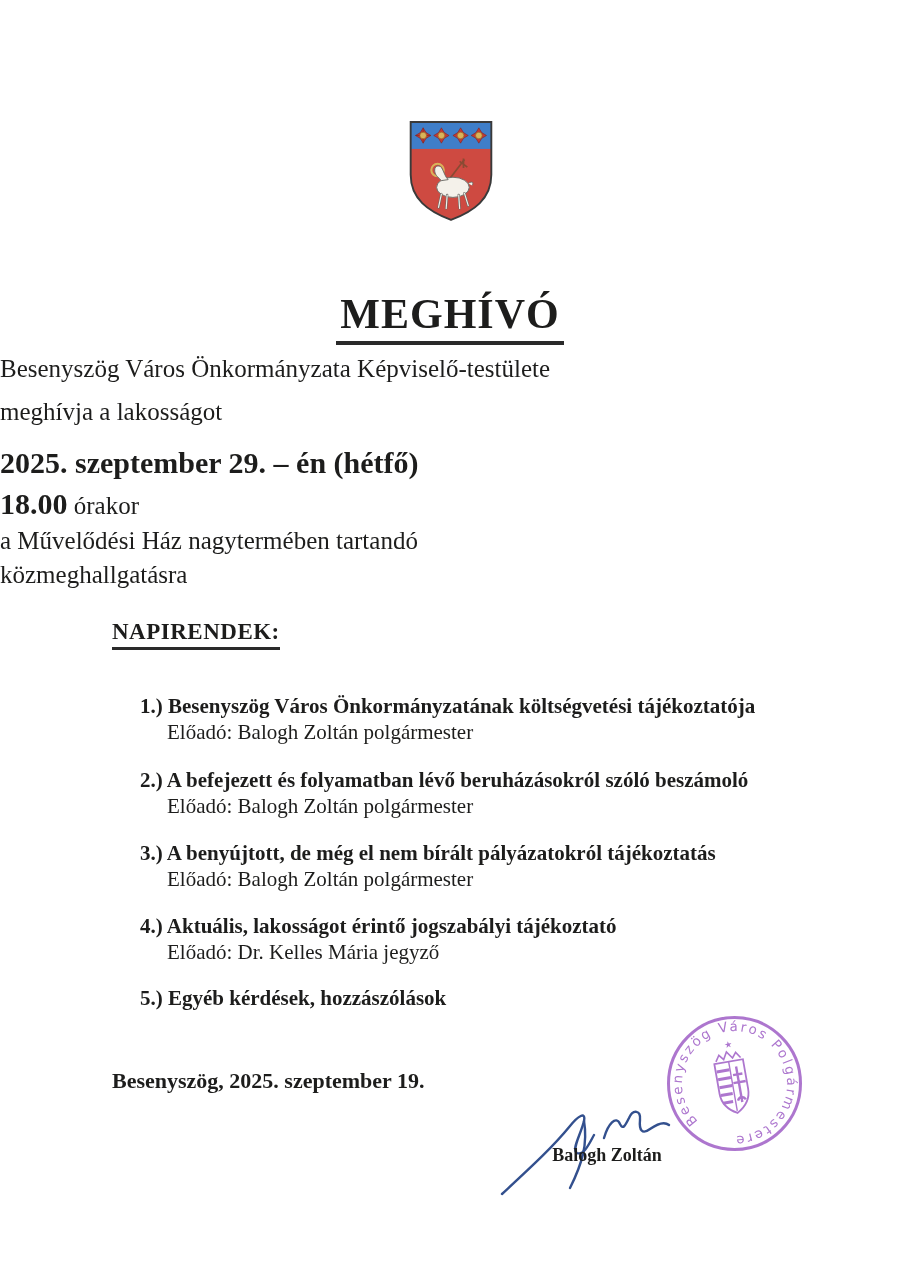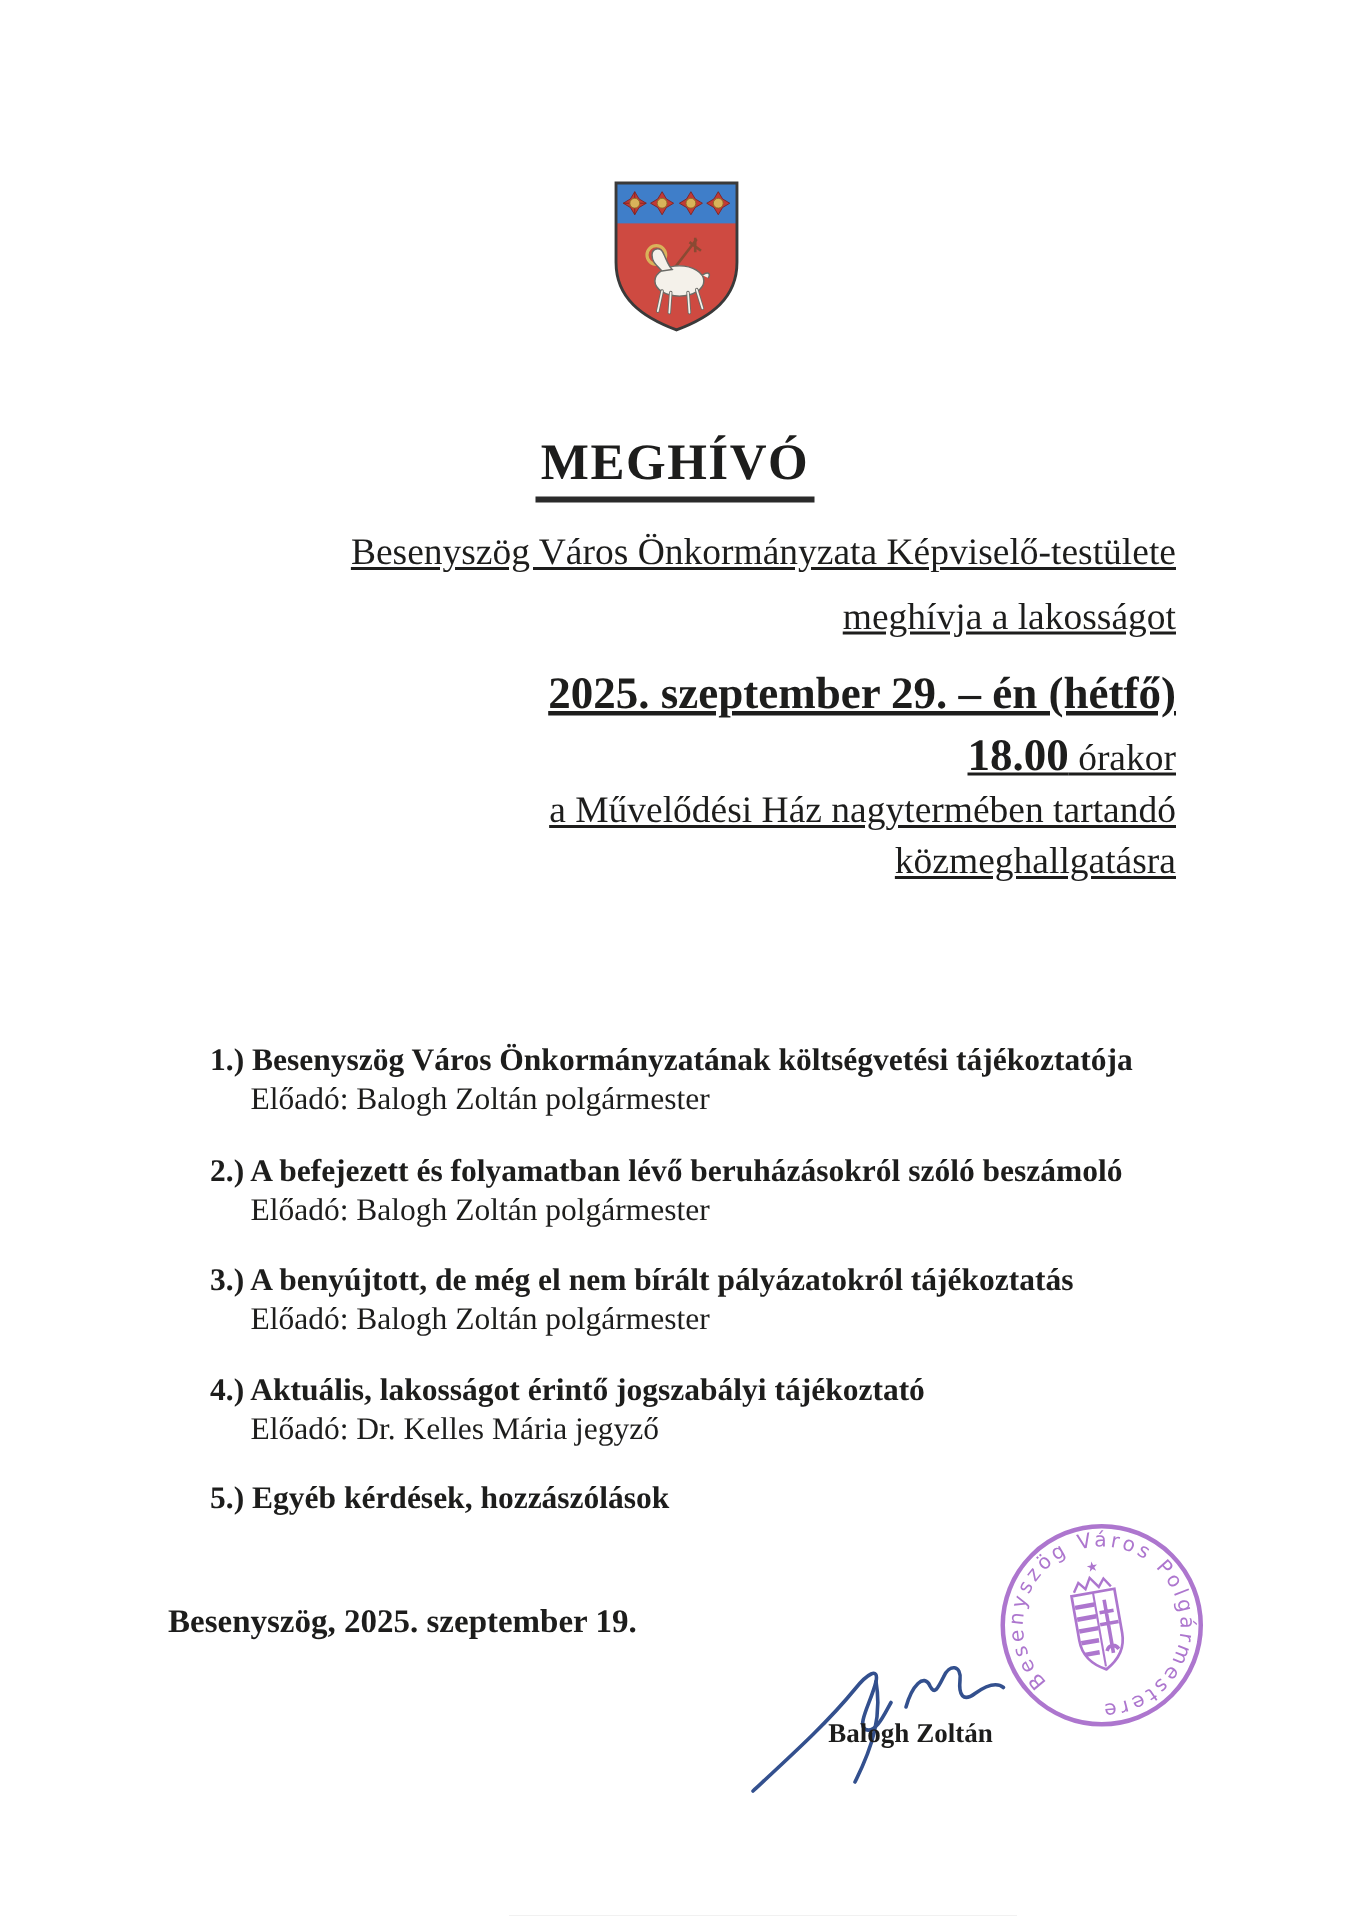--- a/index.html
+++ b/index.html
@@ -10,24 +10,24 @@
     background:#ffffff;
     font-family:"Liberation Serif", serif;
     color:#1d1d1c;
     overflow:hidden;
   }
   .crest{position:absolute;left:403px;top:116px;width:96px;height:110px;}
   .doc-title{
     position:absolute;left:0;top:290px;width:900px;text-align:center;
   }
   .doc-title span{
-    display:inline-block;font-size:34px;font-weight:bold;letter-spacing:1px;
+    display:inline-block;font-size:42px;font-weight:bold;letter-spacing:1px;
     border-bottom:4px solid #2a2a2a;padding:0 4px 3px 4px;
   }
-  .center-line{position:absolute;left:0;width:784px;text-align:right;text-decoration:underline;}
+  .center-line{position:absolute;left:0;width:784px;text-align:left;}
   .intro1{top:355px;font-size:25px;}
   .intro2{top:398px;font-size:25px;}
   .date-line{top:446px;font-size:30px;font-weight:bold;}
   .time-line{top:487px;font-size:25px;}
   .time-line .time-bold{font-size:30px;font-weight:bold;}
   .venue1{top:527px;font-size:25px;}
   .venue2{top:561px;font-size:25px;}
   .agenda-heading{
     position:absolute;left:112px;top:619px;
   }
@@ -105,20 +105,23 @@
   <div class="center-line intro1">Besenyszög Város Önkormányzata Képviselő-testülete</div>
   <div class="center-line intro2">meghívja a lakosságot</div>
 
   <div class="center-line date-line">2025. szeptember 29. – én (hétfő)</div>
   <div class="center-line time-line">
     <span class="time-bold">18.00</span><span> órakor</span>
   </div>
   <div class="center-line venue2">közmeghallgatásra</div>
   <div class="center-line venue1">a Művelődési Ház nagytermében tartandó</div>
 
+  <div class="agenda-heading">
+    <span>NAPIRENDEK:</span>
+  </div>
 
   <div class="agenda-item item-0">
     <div class="title-row"><span>1.) </span><span>Besenyszög Város Önkormányzatának költségvetési tájékoztatója</span></div>
     <div class="presenter-row">Előadó: Balogh Zoltán polgármester</div>
   </div>
 
   <div class="agenda-item item-1">
     <div class="title-row"><span>2.) </span><span>A befejezett és folyamatban lévő beruházásokról szóló beszámoló</span></div>
     <div class="presenter-row">Előadó: Balogh Zoltán polgármester</div>
   </div>

